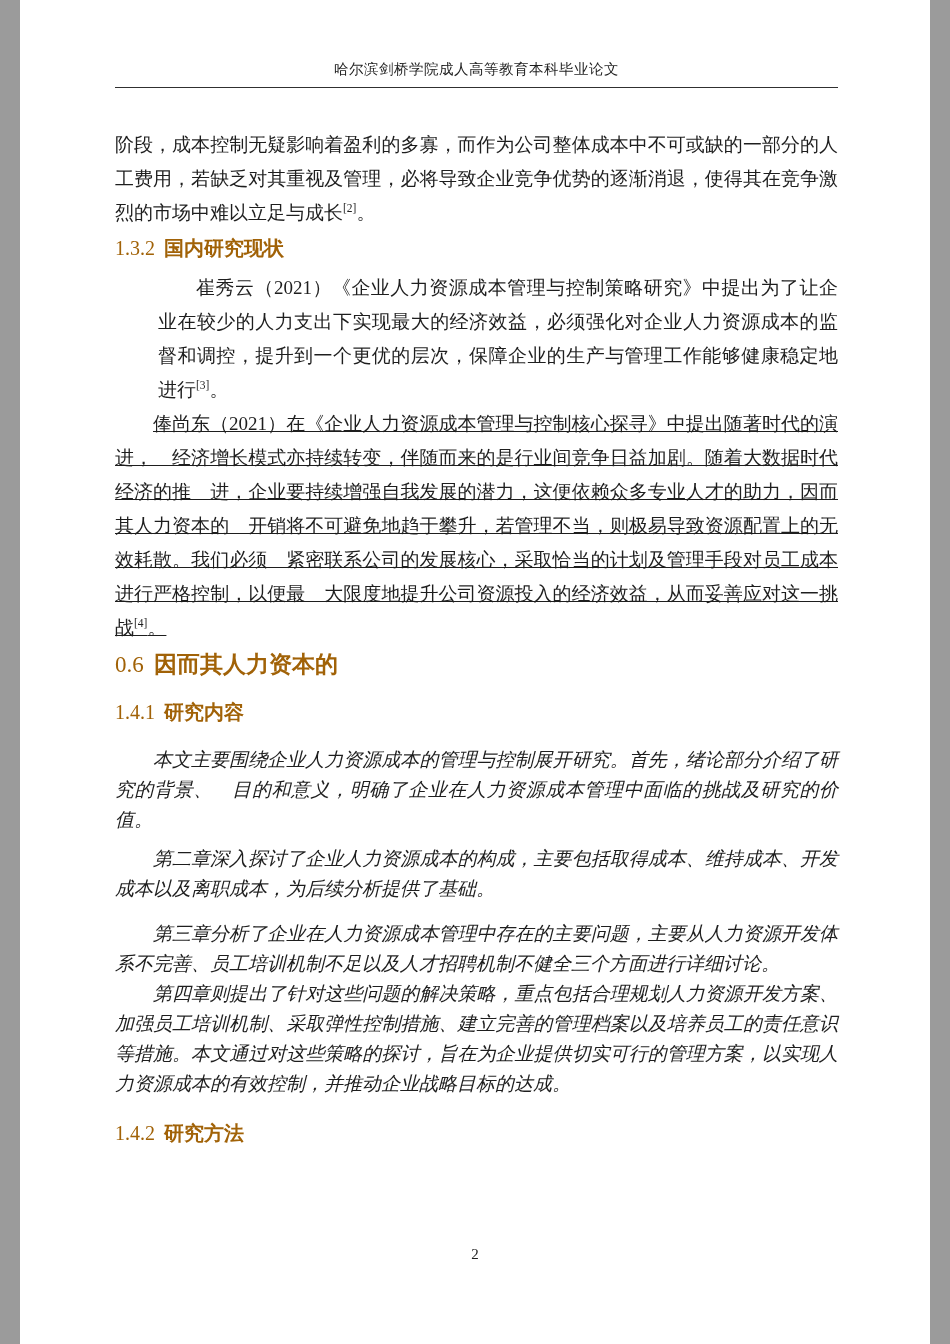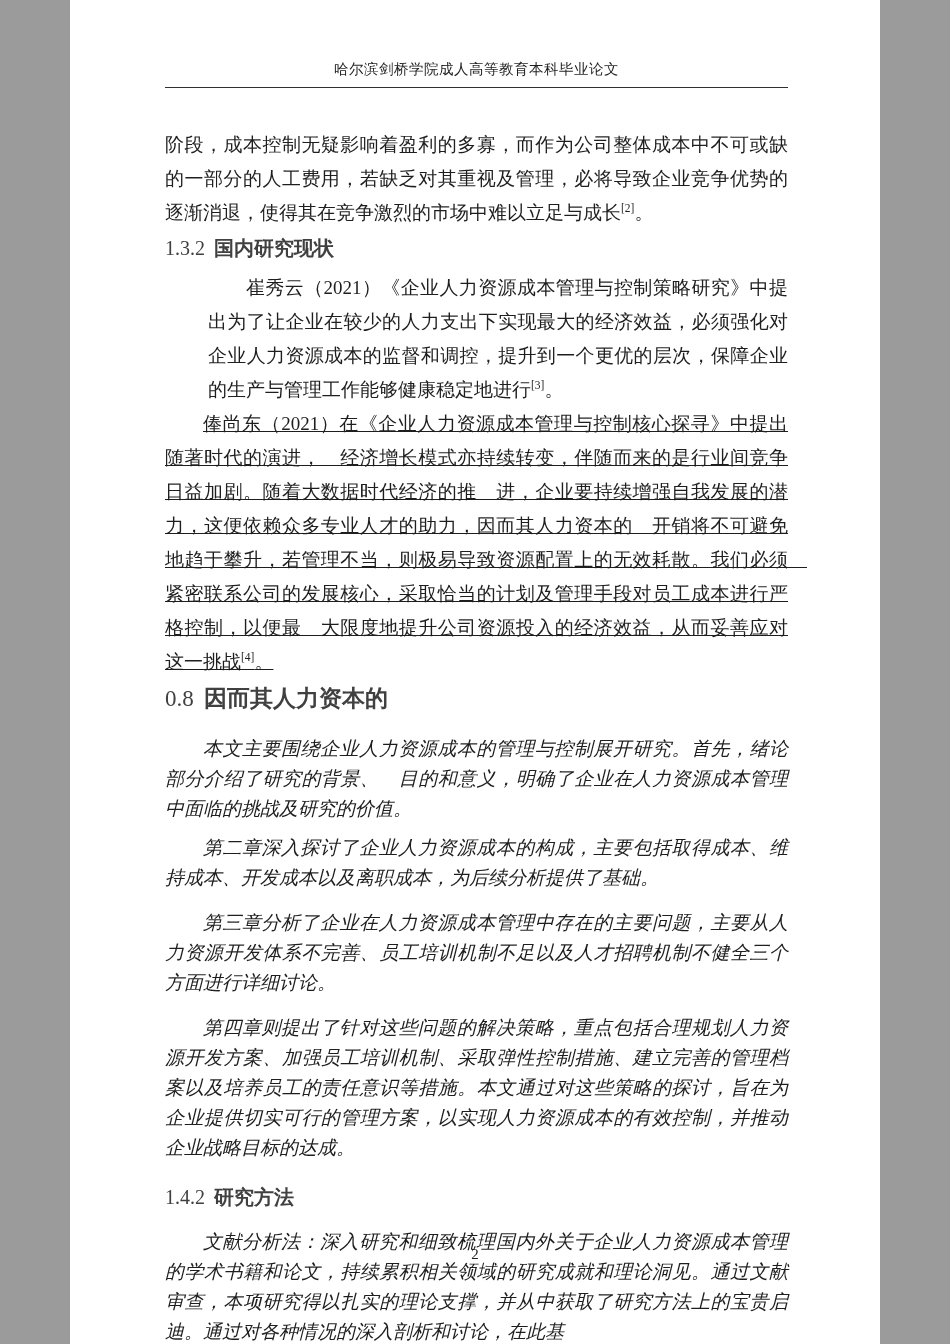--- a/index.html
+++ b/index.html
@@ -1,18 +1,18 @@
 <!DOCTYPE html>
 <html><head>
 <meta charset="utf-8">
 <style>
   html, body { margin: 0; padding: 0; background: #9b9b9b; }
   .page {
     position: relative;
-    width: 810px;
+    width: 910px;
     height: 1344px;
     margin: 0 auto;
     background: #ffffff;
     box-sizing: border-box;
     padding: 0 92px 0 95px;
     color: #1e1e1e;
     font-family: "Liberation Serif", "DejaVu Serif", serif;
     overflow: hidden;
   }
   .page-header {
@@ -37,33 +37,33 @@
   }
   .sec-a p { line-height: 34px; }
   .sec-b p { line-height: 30px; font-style: italic; }
   p.no-indent { text-indent: 0; }
   p.intro  { margin-top: 40px; }
   p.cui    { margin-top: 8px; margin-left: 43px; }
   p.feng   { margin-top: 0; text-decoration: underline; }
   p.rc1    { margin-top: 18px; }
   p.rc2    { margin-top: 9px; }
   p.rc3    { margin-top: 15px; }
-  p.rc4    { margin-top: 15px; }
+  p.rc4    { }
   p.rm1    { margin-top: 15px; }
   sup.cite {
     font-size: 11.5px;
     line-height: 0;
     vertical-align: super;
     letter-spacing: 0;
   }
   h2, h3 {
     margin: 0;
     font-family: "Liberation Sans", "DejaVu Sans", sans-serif;
     font-weight: bold;
-    color: #404040;
+    color: #a16207;
   }
   h2.h14  { font-size: 23px; line-height: 34px; margin-top: 2px; }
   h3.h132 { font-size: 20px; line-height: 30px; margin-top: 3px; margin-bottom: 8px; }
   h3.h141 { font-size: 20px; line-height: 30px; margin-top: 15px; }
   h3.h142 { font-size: 20px; line-height: 30px; margin-top: 19px; }
   .hnum {
     font-family: "Liberation Serif", "DejaVu Serif", serif;
     font-weight: normal;
   }
   .htitle { margin-left: 0.45em; }
@@ -91,32 +91,32 @@
     <div class="sec-a">
       <p class="no-indent intro"><span>阶段，成本控制无疑影响着盈利的多寡，而作为公司整体成本中不可或缺的一部分的人工费用，若缺乏对其重视及管理，必将导致企业竞争优势的逐渐消退，使得其在竞争激烈的市场中难以立足与成长</span><sup class="cite">[2]</sup><span>。</span></p>
 
       <h3 class="h132"><span class="hnum">1.3.2</span><span class="htitle">国内研究现状</span></h3>
 
       <p class="cui"><span>崔秀云（2021）《企业人力资源成本管理与控制策略研究》中提出为了让企业在较少的人力支出下实现最大的经济效益，必须强化对企业人力资源成本的监督和调控，提升到一个更优的层次，保障企业的生产与管理工作能够健康稳定地进行</span><sup class="cite">[3]</sup><span>。</span></p>
 
       <p class="feng"><span>俸尚东（2021）在《企业人力资源成本管理与控制核心探寻》中提出随著时代的演进，　经济增长模式亦持续转变，伴随而来的是行业间竞争日益加剧。随着大数据时代经济的推　进，企业要持续增强自我发展的潜力，这便依赖众多专业人才的助力，因而其人力资本的　开销将不可避免地趋于攀升，若管理不当，则极易导致资源配置上的无效耗散。我们必须　紧密联系公司的发展核心，采取恰当的计划及管理手段对员工成本进行严格控制，以便最　大限度地提升公司资源投入的经济效益，从而妥善应对这一挑战</span><sup class="cite">[4]</sup><span>。</span></p>
     </div>
 
-    <h2 class="h14"><span class="hnum">0.8</span><span class="htitle">因而其人力资本的</span></h2>
+    <h2 class="h14"><span class="hnum">0.6</span><span class="htitle">因而其人力资本的</span></h2>
 
     <div class="sec-b">
+      <h3 class="h141"><span class="hnum">1.4.1</span><span class="htitle">研究内容</span></h3>
 
       <p class="rc1">本文主要围绕企业人力资源成本的管理与控制展开研究。首先，绪论部分介绍了研究的背景、　目的和意义，明确了企业在人力资源成本管理中面临的挑战及研究的价值。</p>
       <p class="rc2">第二章深入探讨了企业人力资源成本的构成，主要包括取得成本、维持成本、开发成本以及离职成本，为后续分析提供了基础。</p>
       <p class="rc3">第三章分析了企业在人力资源成本管理中存在的主要问题，主要从人力资源开发体系不完善、员工培训机制不足以及人才招聘机制不健全三个方面进行详细讨论。</p>
       <p class="rc4">第四章则提出了针对这些问题的解决策略，重点包括合理规划人力资源开发方案、加强员工培训机制、采取弹性控制措施、建立完善的管理档案以及培养员工的责任意识等措施。本文通过对这些策略的探讨，旨在为企业提供切实可行的管理方案，以实现人力资源成本的有效控制，并推动企业战略目标的达成。</p>
 
       <h3 class="h142"><span class="hnum">1.4.2</span><span class="htitle">研究方法</span></h3>
 
-      <p class="rm1">文献分析法：深入研究和细致梳理国内外关于企业人力资源成本管理的学术书籍和论文，持续累积相关领域的研究成就和理论洞见。通过文献审查，本项研究得以扎实的理论支撑，并从中获取了研究方法上的宝贵启迪。通过对各种情况的深入剖析和讨论，在此基</p>
     </div>
 
   </div>
 
   <div class="page-footer">
     <span>2</span>
   </div>
 
 </div>
 

